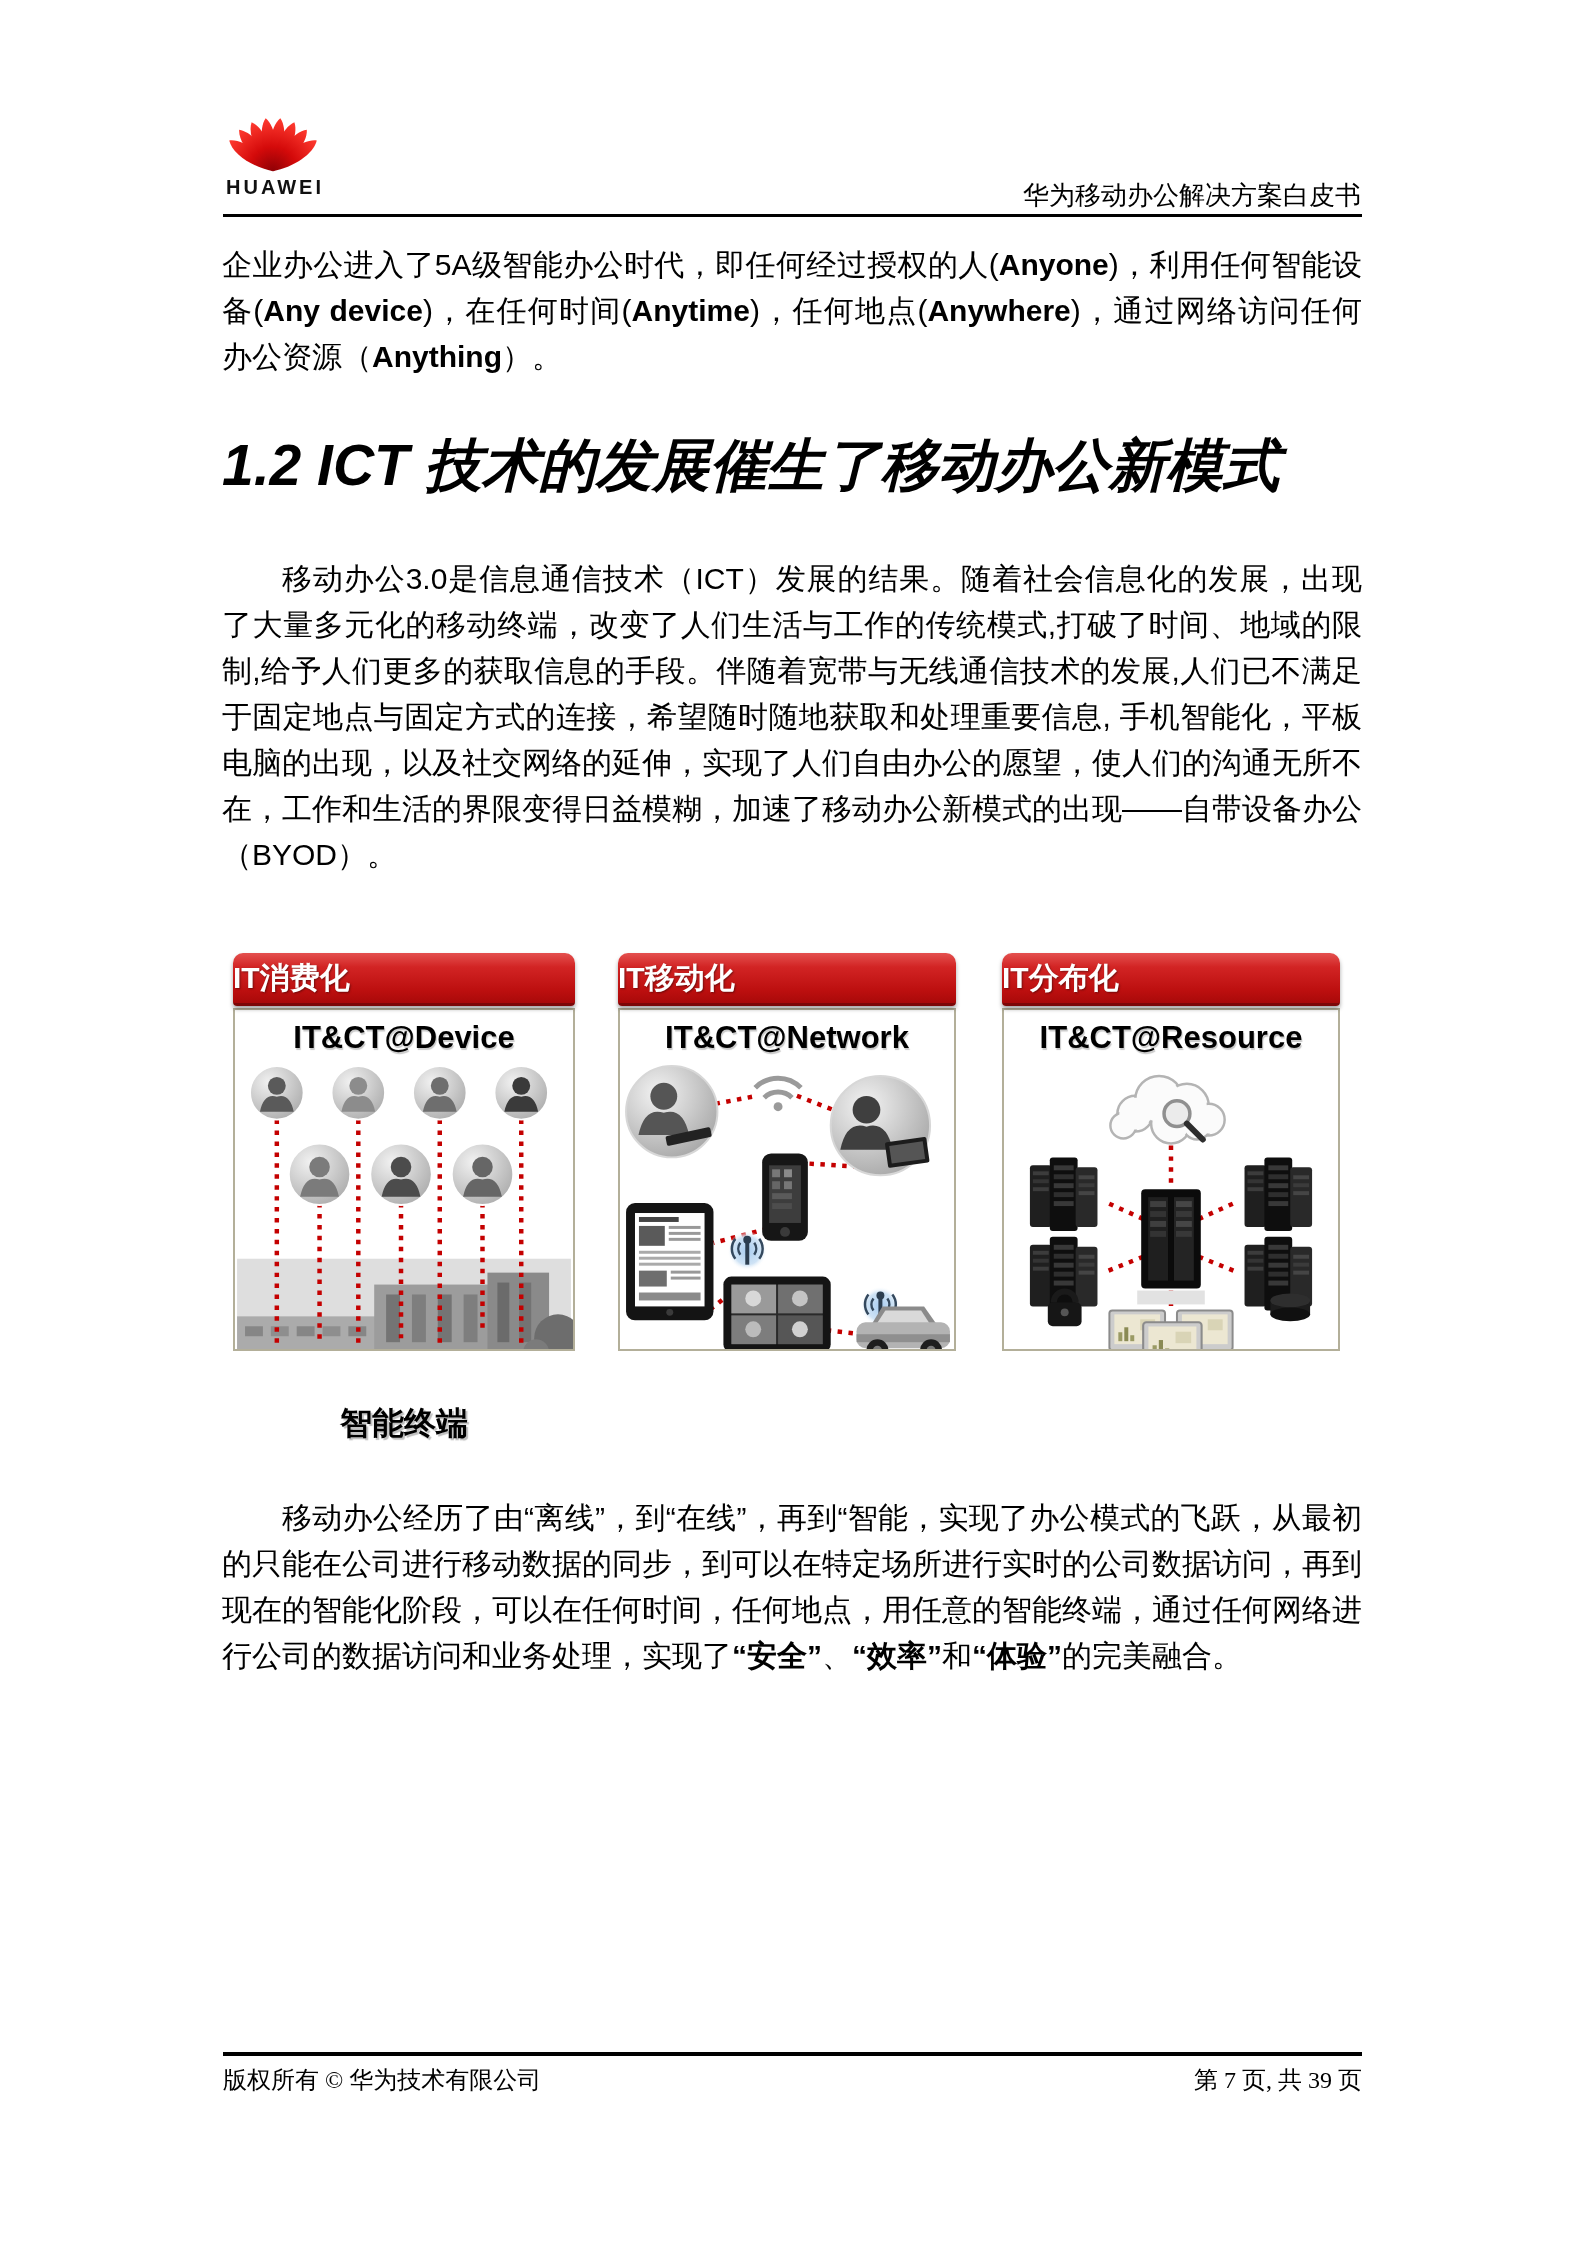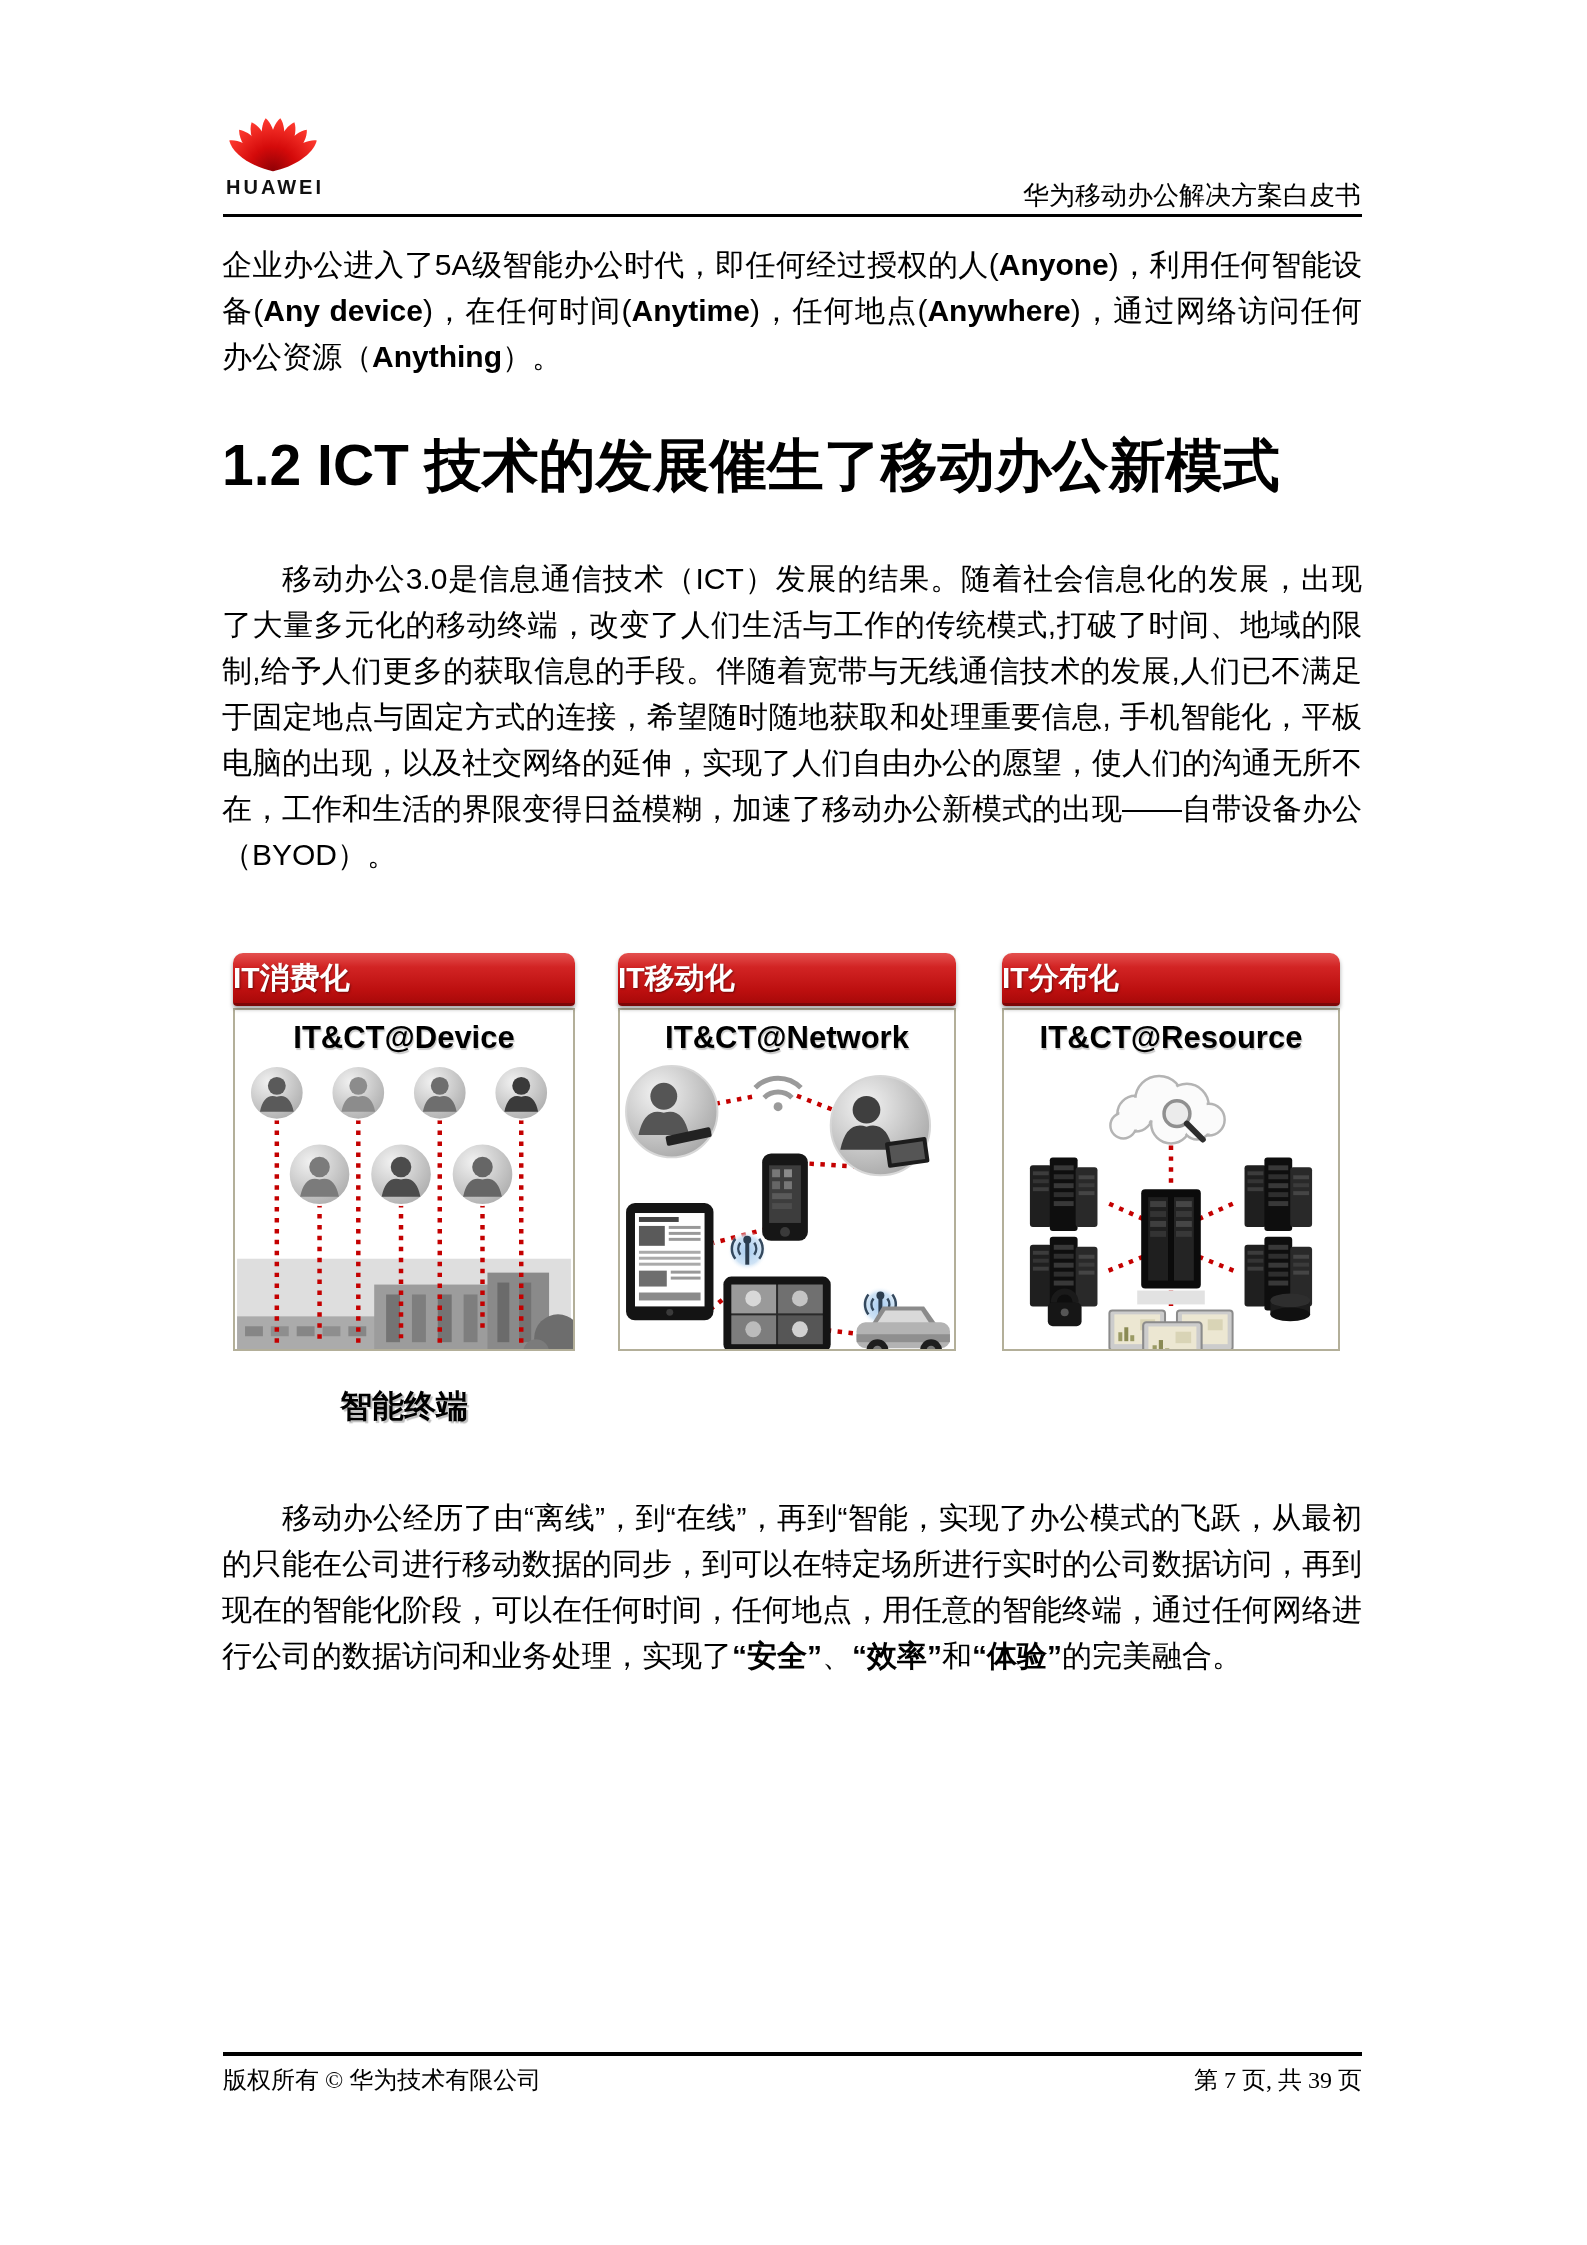--- a/index.html
+++ b/index.html
@@ -14,37 +14,37 @@
              letter-spacing:3px;color:#111;margin-top:3px;}
   .doc-title{position:absolute;top:178px;right:226px;font-family:Liberation Serif, serif;
              font-size:26px;color:#000;}
   .hdr-rule{position:absolute;left:223px;top:214px;width:1139px;height:3px;background:#000;}
 
   
   .body-text{position:absolute;left:222px;width:1140px;margin:0;
              font-size:30px;line-height:46px;text-align:justify;}
   .indent{text-indent:60px;}
   .section-heading{position:absolute;left:222px;width:1140px;margin:0;top:430px;
-             font-size:57px;line-height:70px;font-weight:900;letter-spacing:0px;}
+             font-size:57px;line-height:70px;font-weight:900;letter-spacing:0px;font-style:italic;}
 
   
   .cards{position:absolute;left:222px;top:953px;width:1140px;height:500px;}
   .card{position:absolute;top:0;}
   .card-header{position:relative;height:50px;line-height:50px;text-align:left;
         color:#fff;font-size:30px;font-weight:bold;
         background:linear-gradient(#e4514f 0%,#d22424 28%,#bc0f0f 75%,#a90909 100%);
         border-radius:10px 10px 4px 4px;border-bottom:3px solid #7c0707;
         box-shadow:0 3px 4px rgba(0,0,0,0.35);
         text-shadow:1px 1px 2px rgba(0,0,0,0.4);}
   .card-body{height:343px;background:#fff;border:2px solid #b3af99;box-sizing:border-box;
         margin-top:2px;overflow:hidden;}
   .card-title{margin-top:10px;height:42px;text-align:center;font-size:31px;font-weight:bold;
         text-shadow:1px 2px 1px #c9c9c9;}
   .card-svg{display:block;width:100%;height:308px;}
-  .card-caption{position:absolute;width:100%;top:432px;text-align:center;
+  .card-caption{position:absolute;width:100%;top:449px;text-align:center;
         font-size:32px;font-weight:bold;text-shadow:2px 2px 1px #bfbfbf;}
 
   
   .footer-rule{position:absolute;left:223px;top:2052px;width:1139px;height:4px;background:#000;}
   .footer-left{position:absolute;left:223px;top:2064px;font-family:"Liberation Serif",serif;font-size:24px;}
   .footer-right{position:absolute;right:225px;top:2064px;font-family:"Liberation Serif",serif;font-size:24px;}
 </style>
 </head>
 <body>
 

